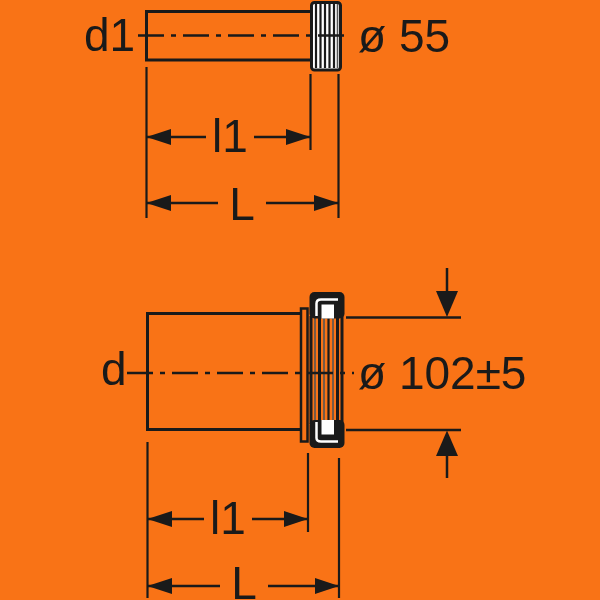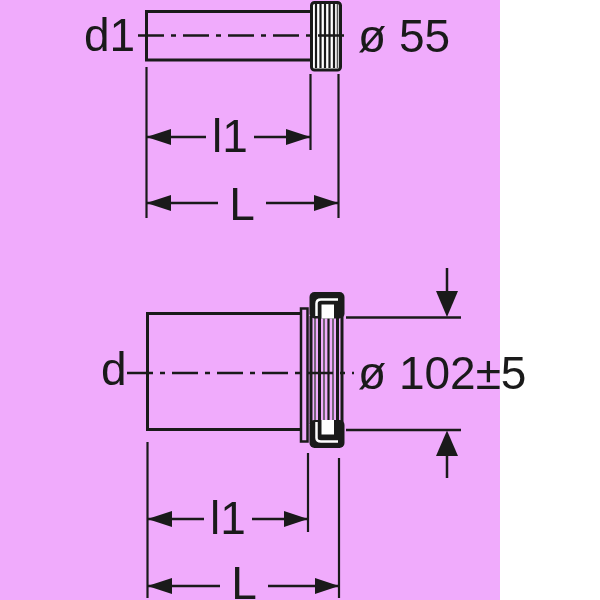--- a/index.html
+++ b/index.html
@@ -2,21 +2,21 @@
 <html><head>
 <meta charset="utf-8">
 <style>
   html,body{margin:0;padding:0;}
   body{
     width:600px;height:600px;
     background:#ffffff;
     font-family:"Liberation Sans", sans-serif;
     overflow:hidden;
   }
-  .stage{position:relative;width:500px;height:600px;background:#f0abfc;}
+  .stage{position:relative;width:600px;height:600px;background:#f97316;}
   svg{display:block;}
   .outline{fill:#ffffff;stroke:#1a1a1a;stroke-width:3;stroke-linejoin:miter;}
   .thin{fill:none;stroke:#1a1a1a;stroke-width:2.5;}
   .dimline{fill:none;stroke:#1a1a1a;stroke-width:2.5;}
   .extline{fill:none;stroke:#1a1a1a;stroke-width:2.2;}
   .centerline{fill:none;stroke:#1a1a1a;stroke-width:2.4;stroke-dasharray:26 7 5 7;}
   .arrow{fill:#1a1a1a;stroke:none;}
   .lbl{font-family:"Liberation Sans", sans-serif;font-size:46px;fill:#1a1a1a;}
   .lbl-mid{text-anchor:middle;}
   .black{fill:#1a1a1a;stroke:none;}

